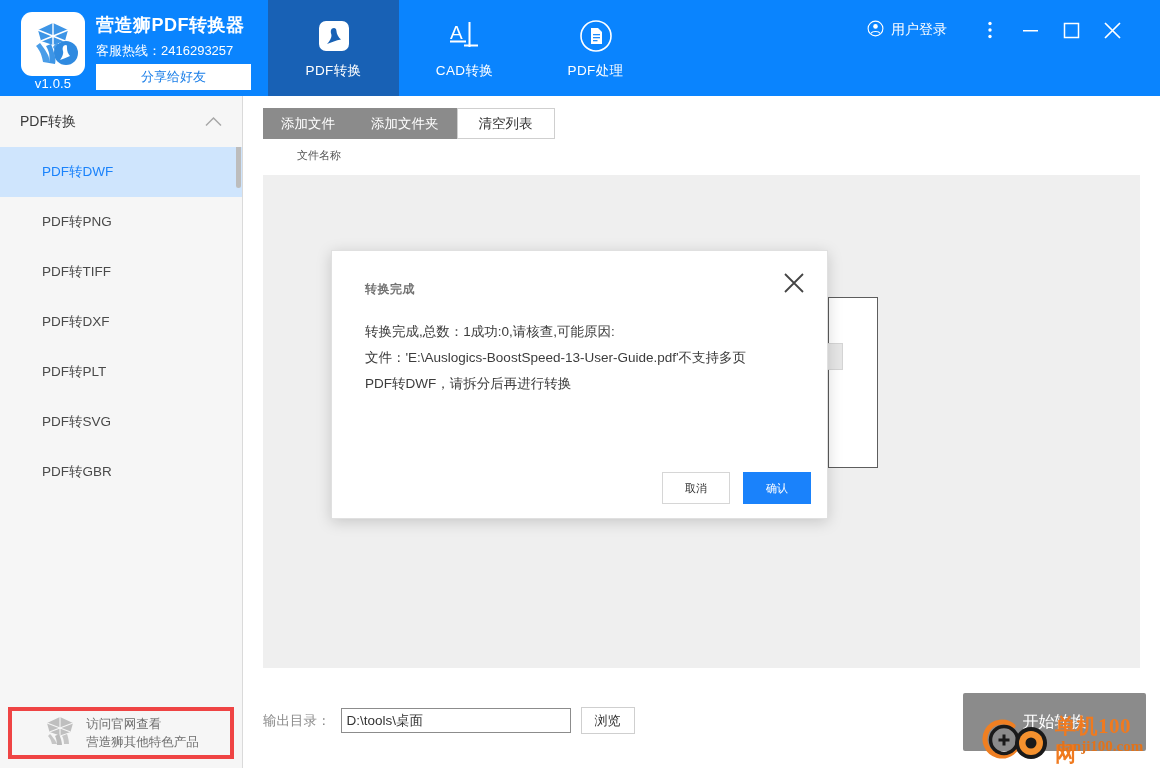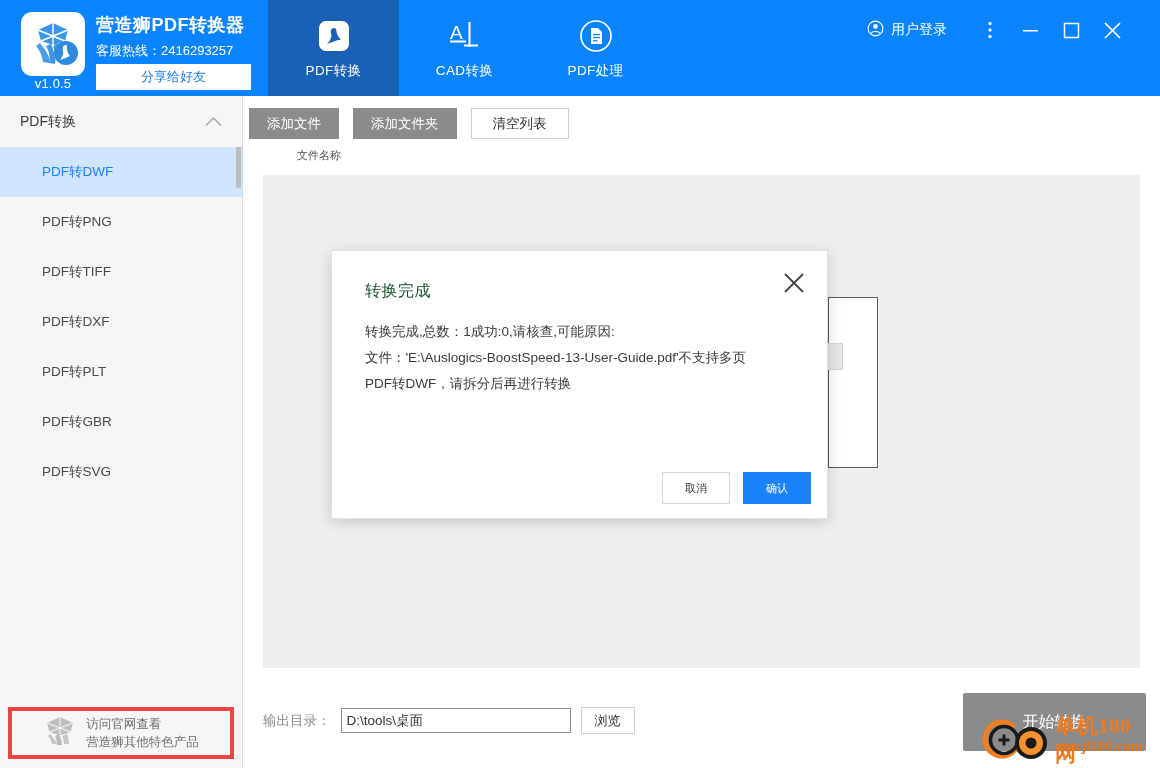--- a/index.html
+++ b/index.html
@@ -153,22 +153,22 @@
     font-size: 12.5px; color: #6d6d6d; line-height: 18px; text-align: left;
   }
 
   
   .main {
     position: absolute; left: 243px; top: 96px;
     width: 917px; height: 672px;
     background: #ffffff;
   }
   .toolbar {
-    position: absolute; left: 6px; top: 12px;
-    display: flex; gap: 14px; align-items: center;
+    position: absolute; left: 20px; top: 12px;
+    display: flex;  align-items: center;
   }
   .tb-btn {
     height: 31px;
     padding: 0 17px;
     display: flex; align-items: center; justify-content: center;
     font-size: 13.5px;
     cursor: pointer;
   }
   .tb-btn.gray {
     background: #8b8b8b; color: #ffffff; border: 1px solid #8b8b8b;
@@ -261,21 +261,21 @@
   }
   .modal {
     position: absolute; left: 331px; top: 250px;
     width: 497px; height: 269px;
     background: #ffffff;
     border: 1px solid #e0e0e0;
     box-shadow: 0 3px 14px rgba(0,0,0,.17);
   }
   .modal-title {
     position: absolute; left: 33px; top: 30px;
-    font-size: 16px; font-weight: 400; color: #14532d;
+    font-size: 12px; font-weight: 700; color: #737373;
     letter-spacing: .5px;
   }
   .modal-close {
     position: absolute; right: 18px; top: 17px;
     width: 30px; height: 30px;
     display: flex; align-items: center; justify-content: center;
     cursor: pointer;
   }
   .modal-body {
     position: absolute; left: 33px; top: 68px;
@@ -415,24 +415,24 @@
     <div class="side-item">
       <span>PDF转TIFF</span>
     </div>
     <div class="side-item">
       <span>PDF转DXF</span>
     </div>
     <div class="side-item">
       <span>PDF转PLT</span>
     </div>
     <div class="side-item">
+      <span>PDF转SVG</span>
+    </div>
+    <div class="side-item">
       <span>PDF转GBR</span>
-    </div>
-    <div class="side-item">
-      <span>PDF转SVG</span>
     </div>
 
     <div class="side-footer">
       <span>
         <svg width="34" height="32" viewBox="0 0 34 32">
           <g fill="#b6b6b6">
             <path d="M17 2 L30 8 L27.5 17 L17 20.5 L6.5 17 L4 8 Z" fill="#bfbfbf"></path>
             <path d="M17 2 L17 20.5 M4 8 L27.5 17 M30 8 L6.5 17" stroke="#f6f6f6" stroke-width="1.1" fill="none"></path>
             <path d="M7 19 C7 19 12 24 14 29 L9 29 C9 29 8 24 5 21 Z" fill="#c6c6c6"></path>
             <path d="M16 19 C16 19 19 25 19 30 L14 30 C14 30 14 25 12 21 Z" fill="#bbbbbb"></path>

